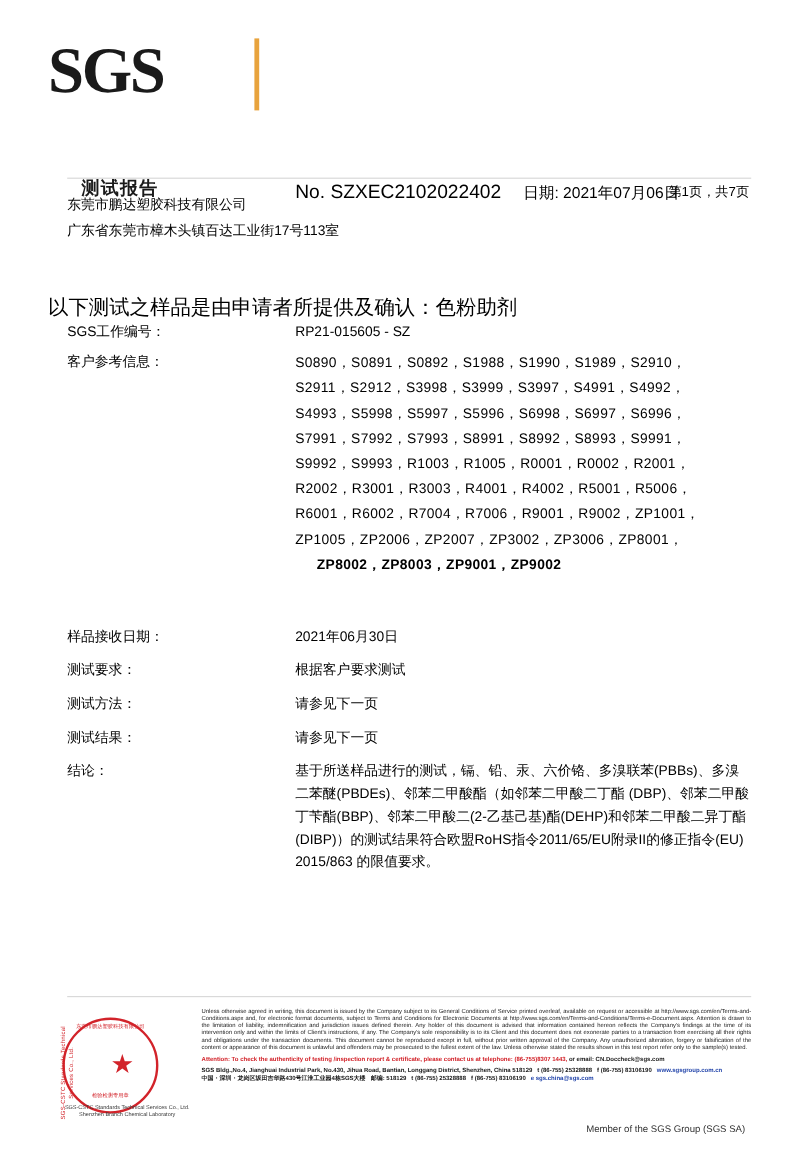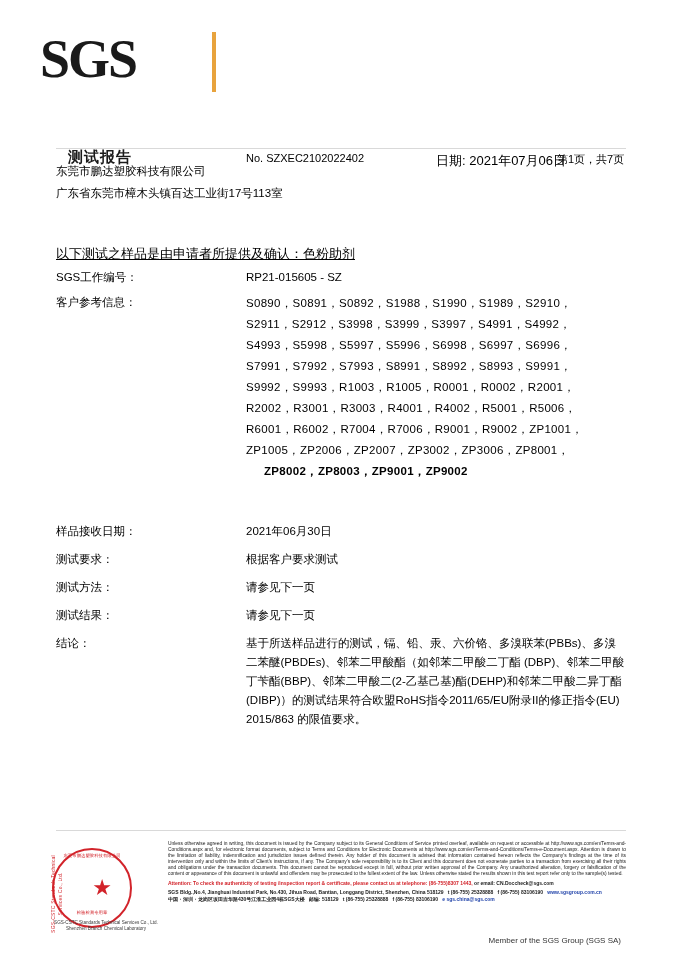--- a/index.html
+++ b/index.html
@@ -59,21 +59,21 @@
   .report-title {
     font-size: 15px;
     font-weight: bold;
     color: #1a1a1a;
     letter-spacing: 1px;
   }
   .report-no {
     position: absolute;
     left: 178px;
     top: 4px;
-    font-size: 11px;
+    font-size: 16px;
   }
   .report-date {
     position: absolute;
     left: 368px;
     top: 4px;
     font-size: 13px;
   }
   .report-page {
     position: absolute;
     left: 489px;
@@ -95,24 +95,23 @@
     left: 56px;
     top: 160px;
     font-size: 11.5px;
     line-height: 22px;
   }
   .company div { white-space: nowrap; }
 
   
   .sample-line {
     position: absolute;
-    left: 56px;
+    left: 40px;
     top: 245px;
-    font-size: 13px;
-    text-decoration: underline;
+    font-size: 17px;
   }
 
   
   .fields {
     position: absolute;
     left: 56px;
     top: 268px;
     width: 570px;
     font-size: 11.5px;
   }

